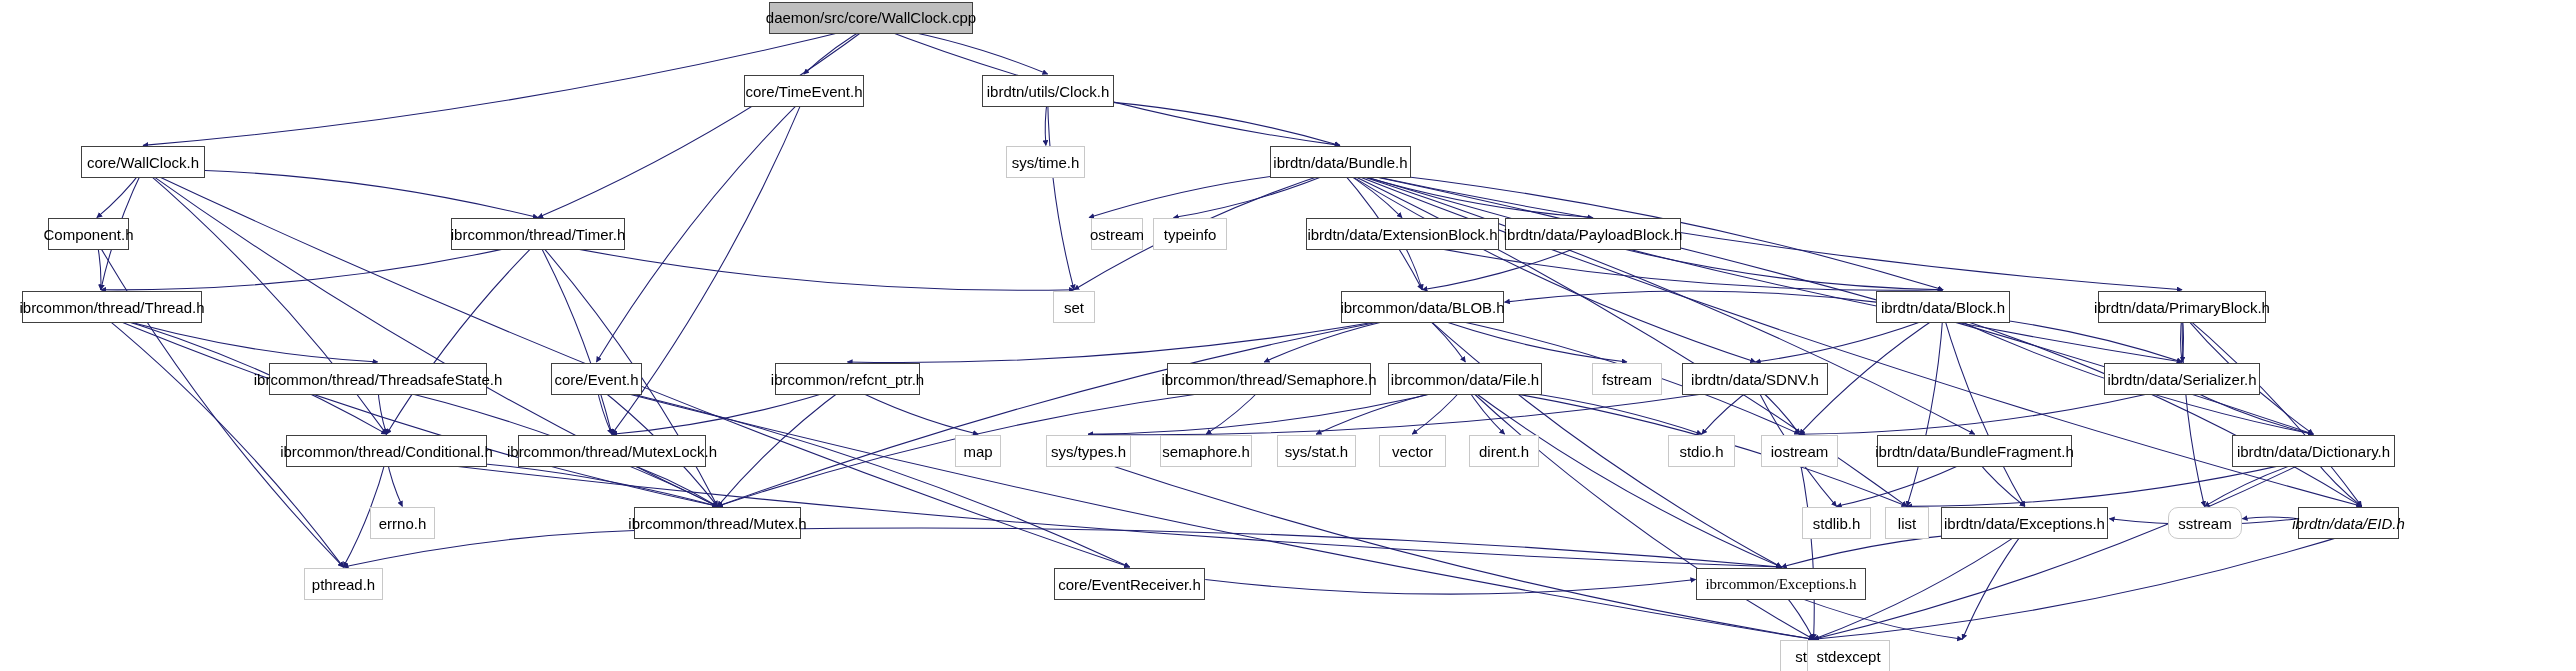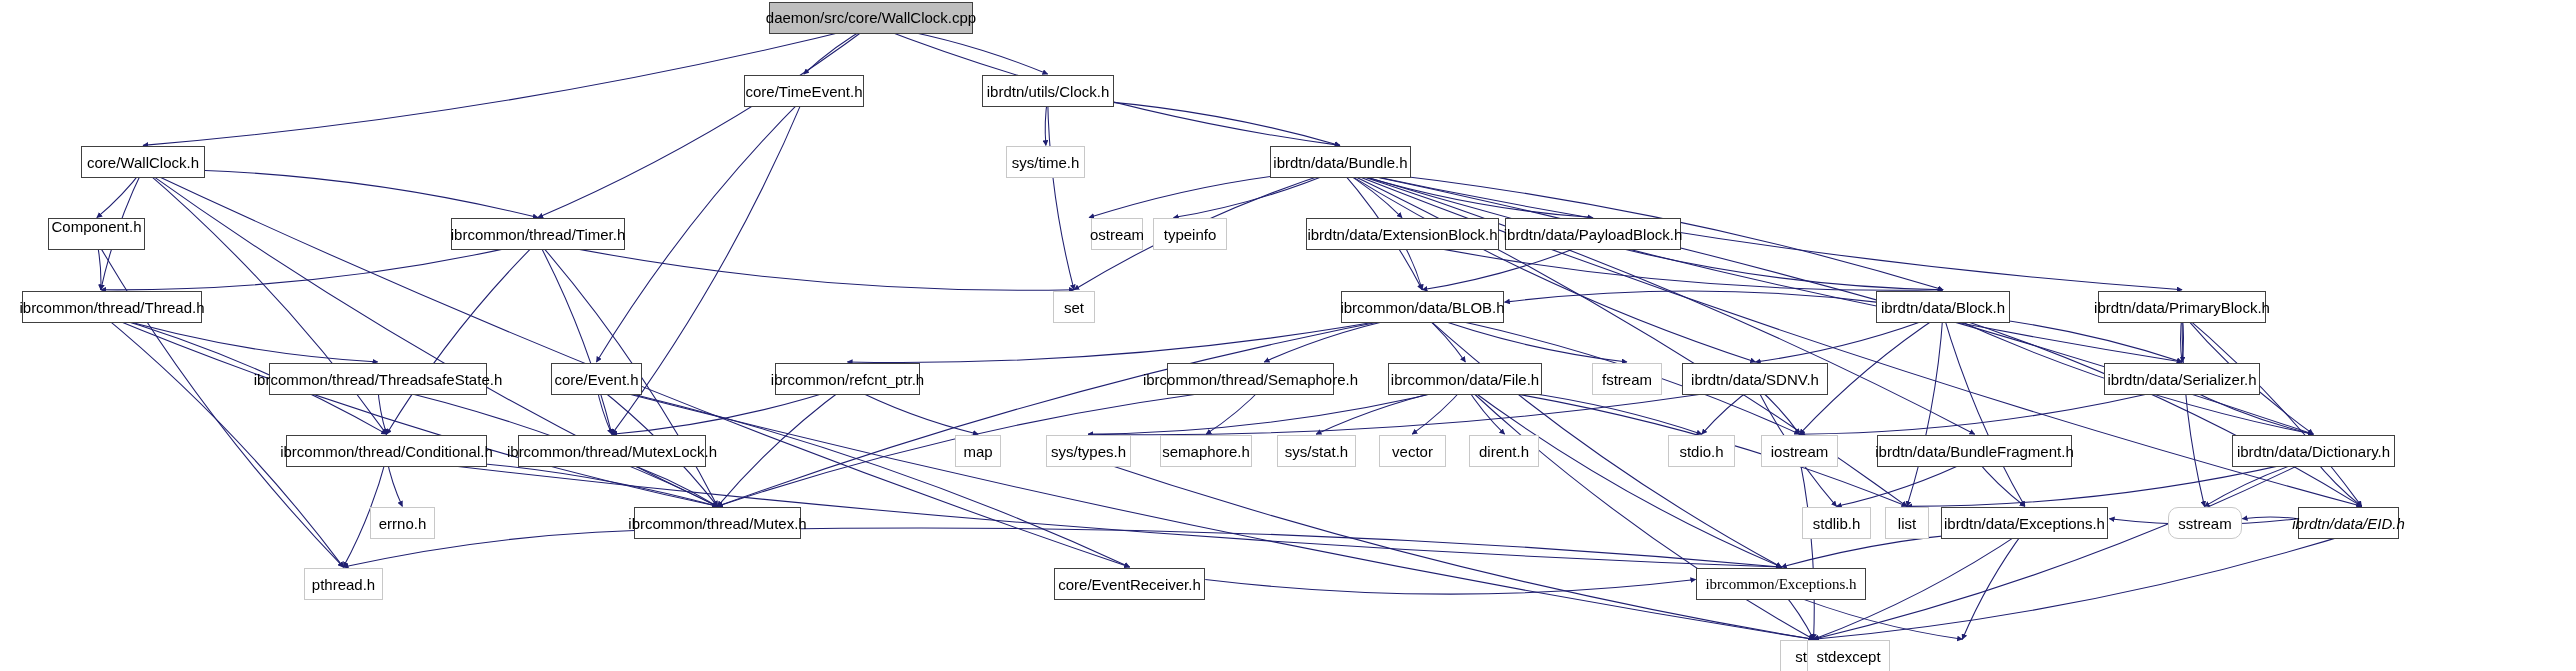--- a/index.html
+++ b/index.html
@@ -174,21 +174,21 @@
       </div>
       <div class="node local" style="left: 81px; top: 146px; width: 124px;">
         <span>core/WallClock.h</span>
       </div>
       <div class="node system" style="left: 1006px; top: 146px; width: 79px;">
         <span>sys/time.h</span>
       </div>
       <div class="node local" style="left: 1270px; top: 146px; width: 141px;">
         <span>ibrdtn/data/Bundle.h</span>
       </div>
-      <div class="node local" style="left: 48px; top: 218px; width: 97px; align-items: flex-end;">
+      <div class="node local" style="left: 48px; top: 218px; width: 81px;">
         <span>Component.h</span>
       </div>
       <div class="node local" style="left: 451px; top: 218px; width: 174px;">
         <span>ibrcommon/thread/Timer.h</span>
       </div>
       <div class="node system" style="left: 1054px; top: 218px; width: 52px; margin-left: 37px;">
         <span>ostream</span>
       </div>
       <div class="node system" style="left: 1137px; top: 218px; width: 74px; margin-left: 16px;">
         <span>typeinfo</span>
@@ -216,21 +216,21 @@
       </div>
       <div class="node local" style="left: 269px; top: 363px; width: 218px;">
         <span>ibrcommon/thread/ThreadsafeState.h</span>
       </div>
       <div class="node local" style="left: 551px; top: 363px; width: 91px;">
         <span>core/Event.h</span>
       </div>
       <div class="node local" style="left: 775px; top: 363px; width: 145px;">
         <span>ibrcommon/refcnt_ptr.h</span>
       </div>
-      <div class="node local" style="left: 1167px; top: 363px; width: 167px;">
+      <div class="node local" style="left: 1167px; top: 363px; width: 204px;">
         <span>ibrcommon/thread/Semaphore.h</span>
       </div>
       <div class="node local" style="left: 1388px; top: 363px; width: 154px;">
         <span>ibrcommon/data/File.h</span>
       </div>
       <div class="node system" style="left: 1592px; top: 363px; width: 70px;">
         <span>fstream</span>
       </div>
       <div class="node local" style="left: 1682px; top: 363px; width: 146px;">
         <span>ibrdtn/data/SDNV.h</span>

